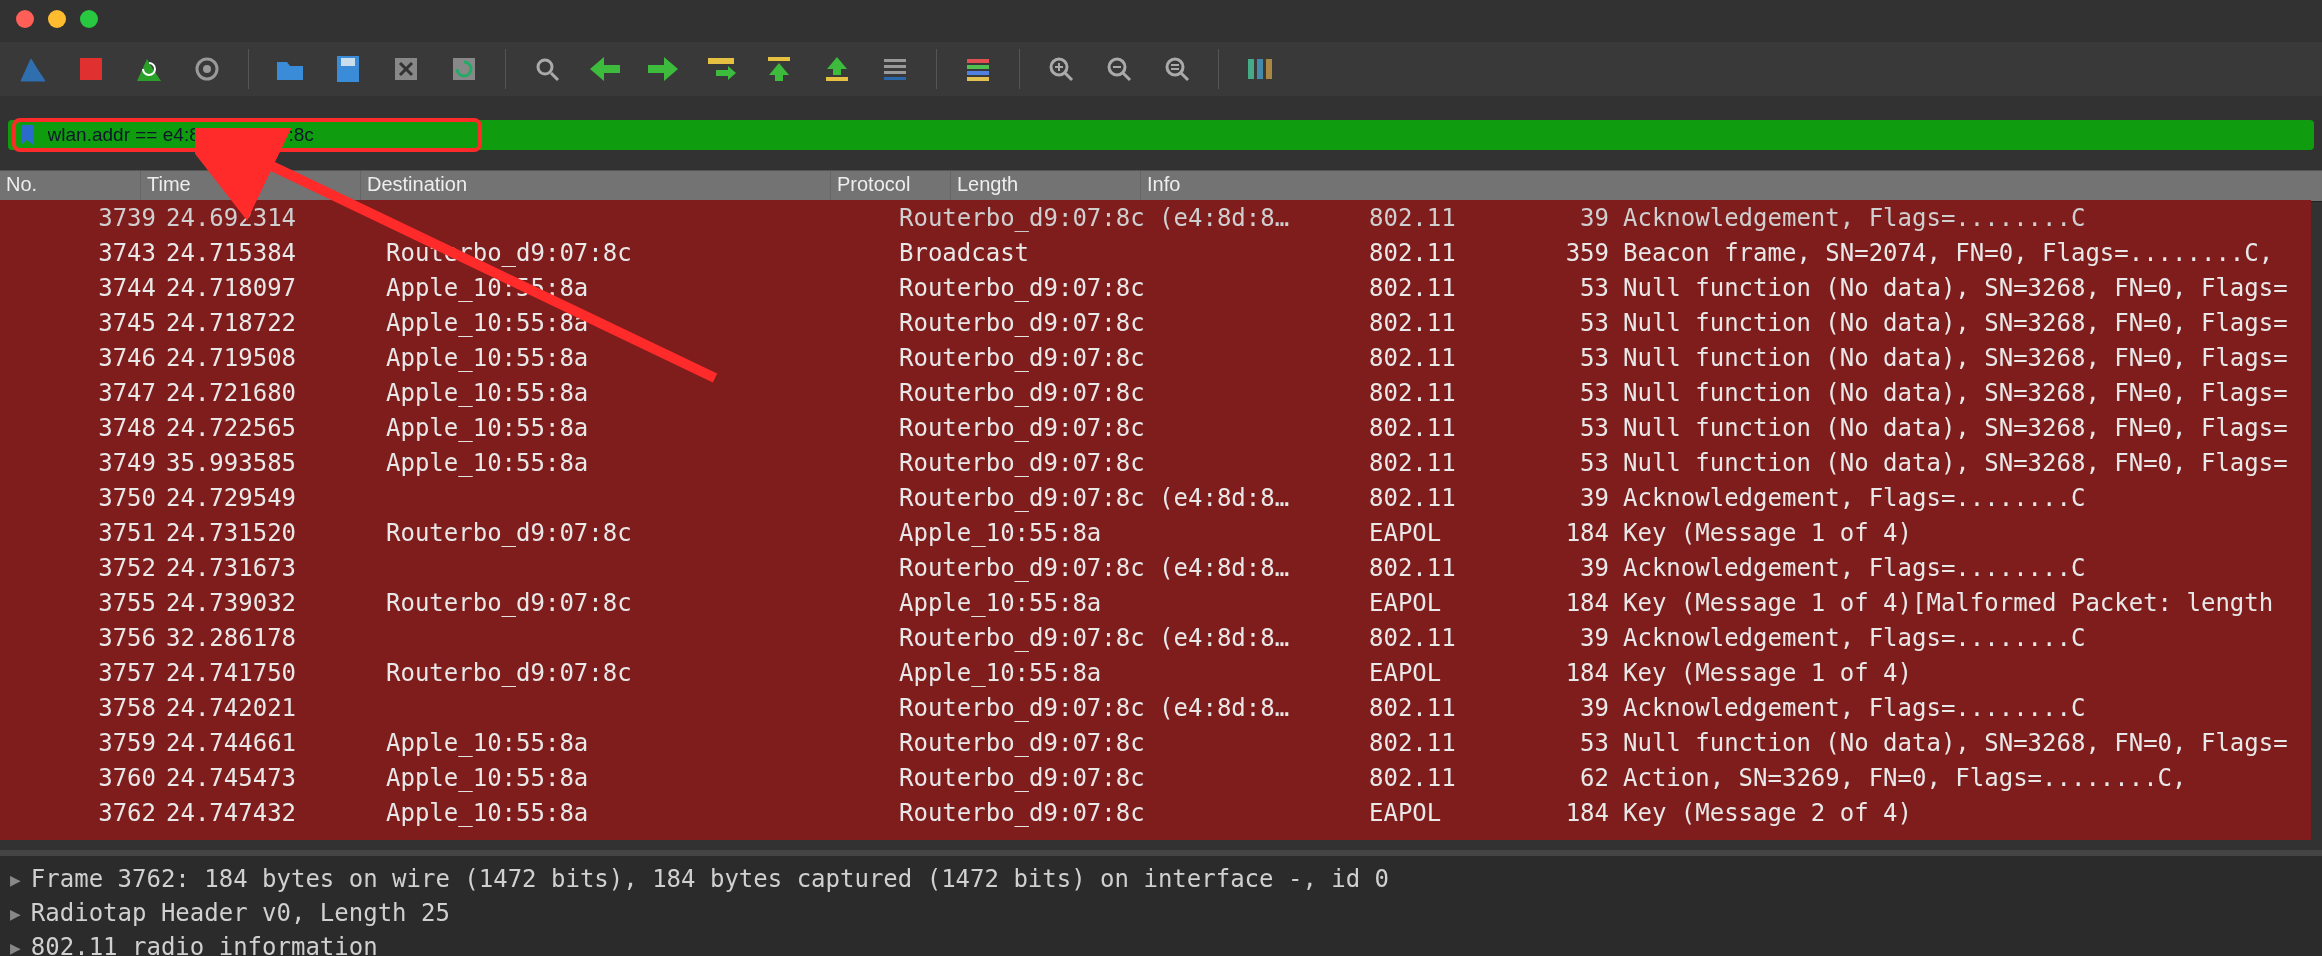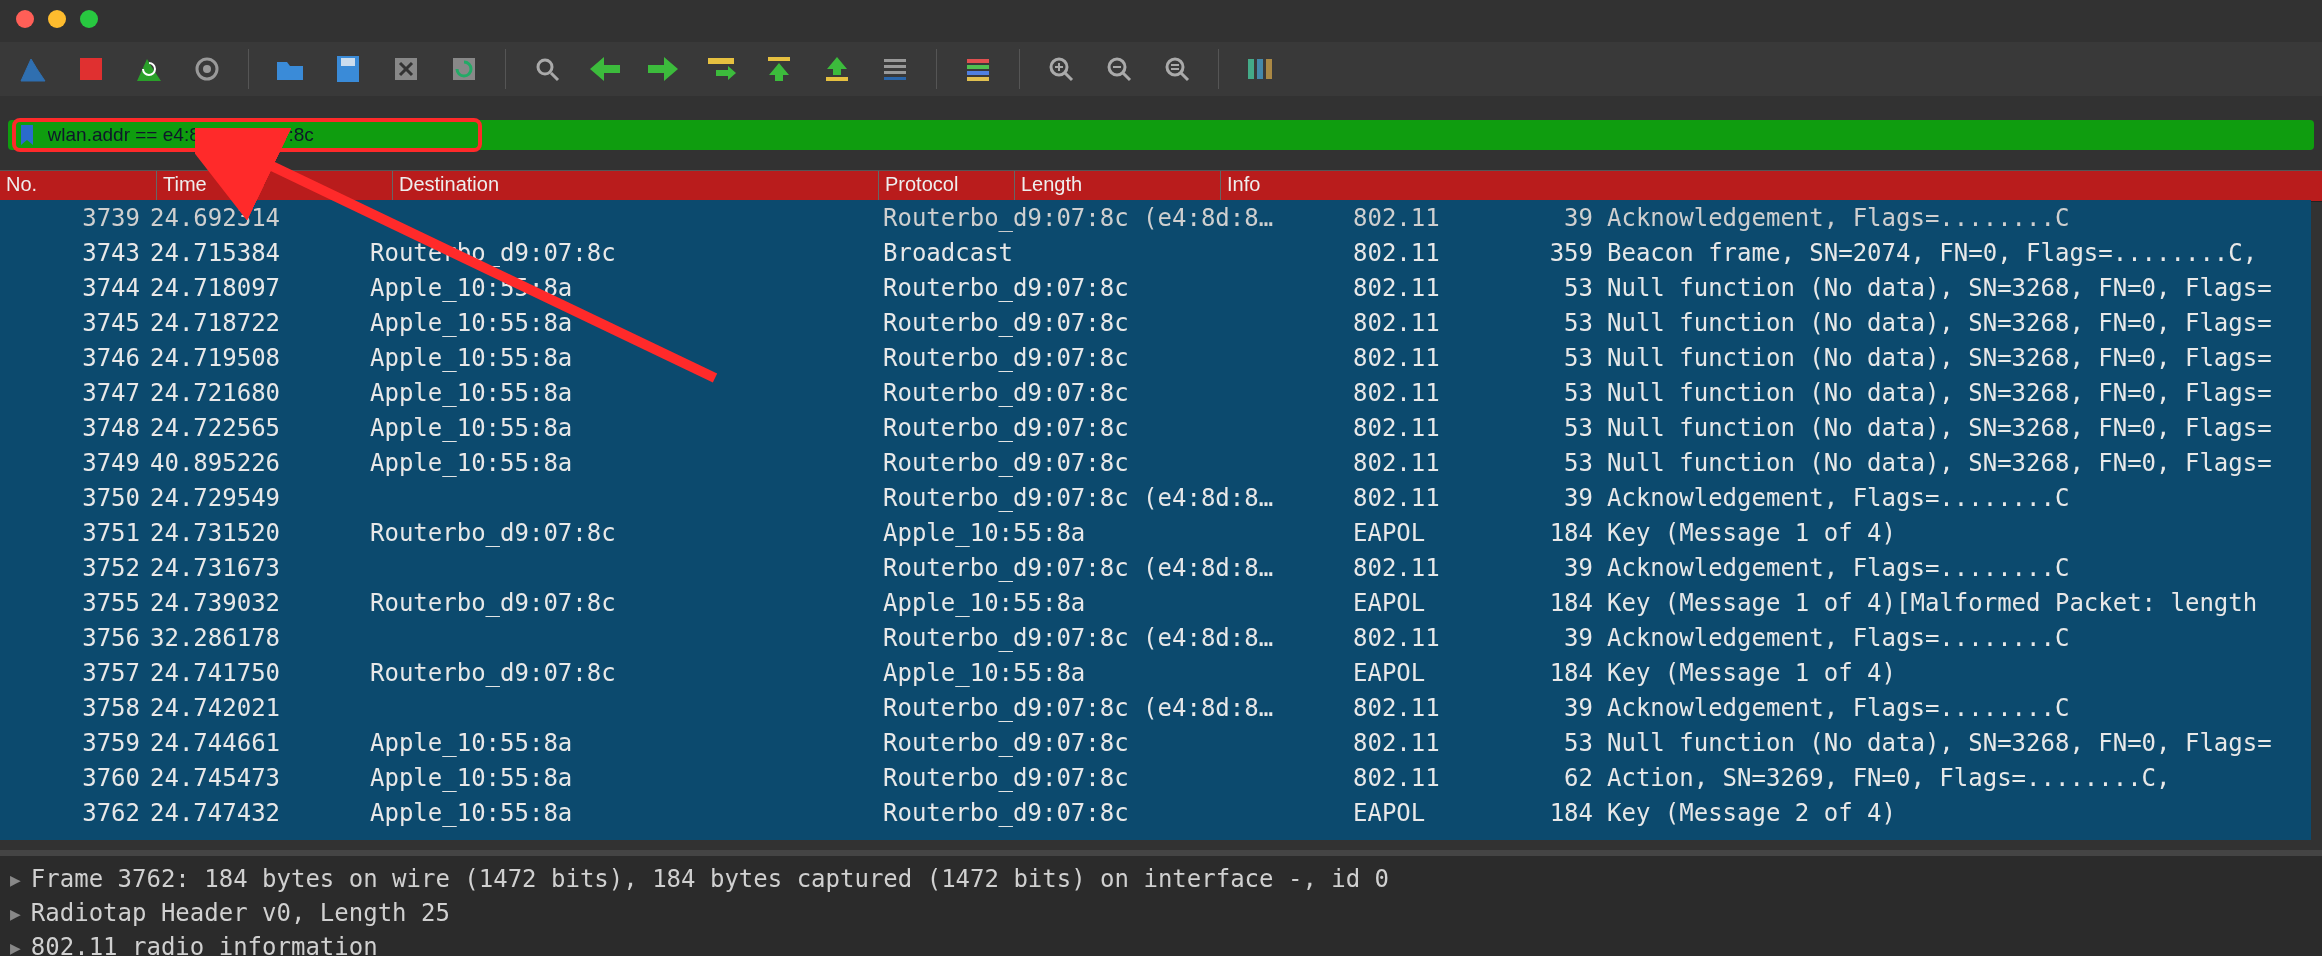--- a/index.html
+++ b/index.html
@@ -102,47 +102,47 @@
     pointer-events: none;
   }
 
   
   .colheaders {
     position: absolute;
     top: 170px;
     left: 0;
     right: 0;
     height: 30px;
-    background: #b91c1c;
+    background: #737373;
     display: flex;
     font-family: "Helvetica Neue", Arial, sans-serif;
     font-size: 20px;
     color: #eee;
     border-top: 1px solid #555;
     border-bottom: 1px solid #222;
-    gap: 16px;
   }
   .colheaders div {
     border-left: 1px solid #666;
     padding: 2px 6px;
     box-sizing: border-box;
     white-space: nowrap;
     overflow: hidden;
   }
   .colheaders div:first-child { border-left: none; }
 
   
   .plist {
     position: absolute;
     top: 200px;
     left: 0;
     right: 11px;
     height: 640px;
     overflow: hidden;
-    background: #0c4a6e;
+    background: #7f1d1d;
+    padding-left: 16px;
   }
   .prow {
     display: flex;
     height: 35px;
     align-items: center;
     font-family: "Menlo", "Consolas", monospace;
     font-size: 24px;
     color: #e8e8e8;
     white-space: nowrap;
     padding-left: 10px;
@@ -414,21 +414,21 @@
         <span class="c-no">3748</span>
         <span class="c-time">24.722565</span>
         <span class="c-src">Apple_10:55:8a</span>
         <span class="c-dst">Routerbo_d9:07:8c</span>
         <span class="c-proto">802.11</span>
         <span class="c-len">53</span>
         <span class="c-info">Null function (No data), SN=3268, FN=0, Flags=</span>
       </div>
       <div class="prow">
         <span class="c-no">3749</span>
-        <span class="c-time">40.895226</span>
+        <span class="c-time">35.993585</span>
         <span class="c-src">Apple_10:55:8a</span>
         <span class="c-dst">Routerbo_d9:07:8c</span>
         <span class="c-proto">802.11</span>
         <span class="c-len">53</span>
         <span class="c-info">Null function (No data), SN=3268, FN=0, Flags=</span>
       </div>
       <div class="prow">
         <span class="c-no">3750</span>
         <span class="c-time">24.729549</span>
         <span class="c-src"></span>

